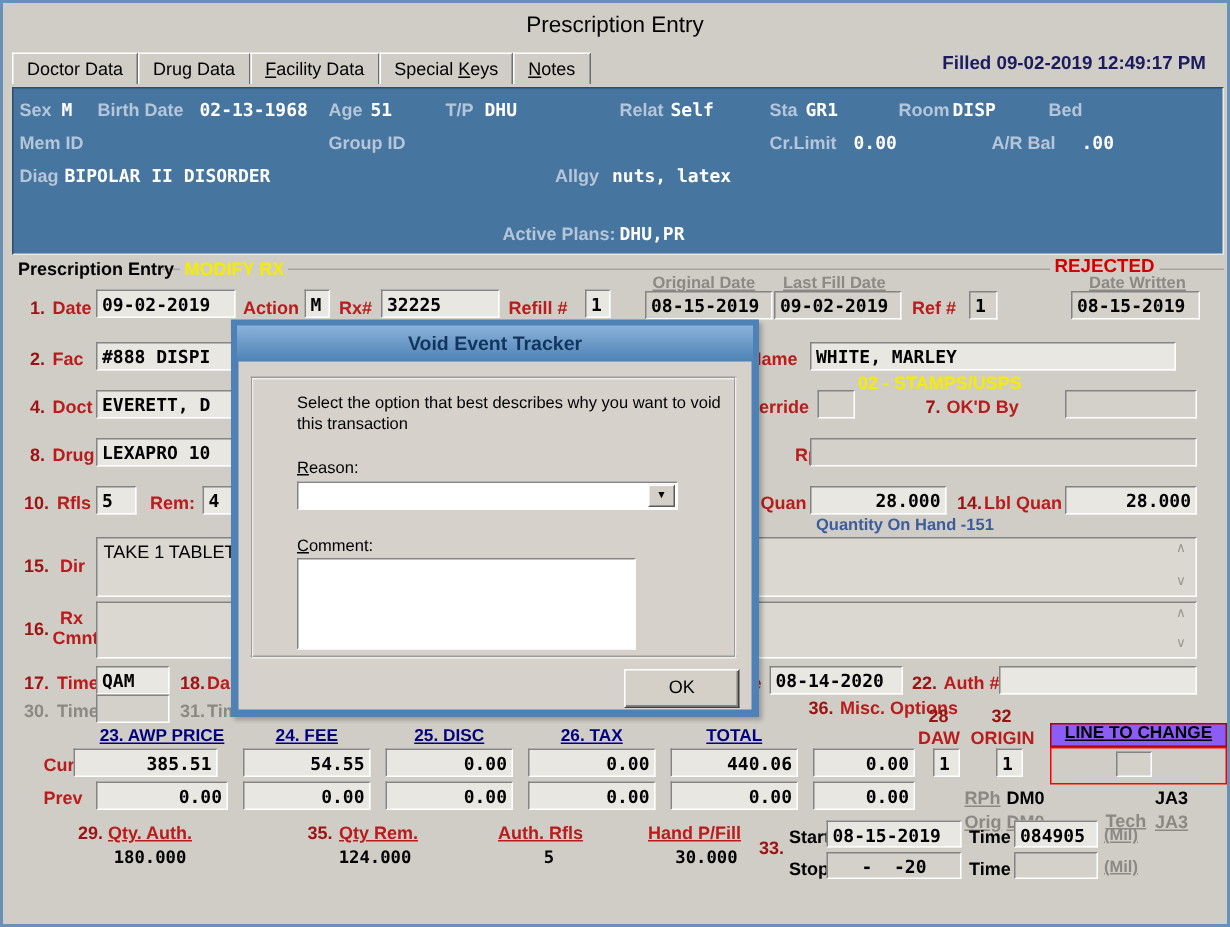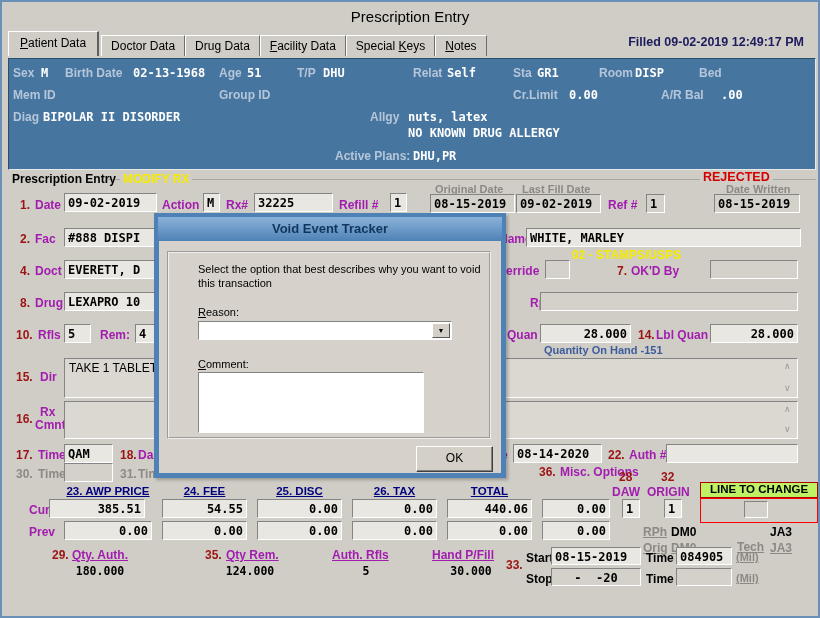--- a/index.html
+++ b/index.html
@@ -19,21 +19,21 @@
 
   
   .bluepanel{left:6px;top:56px;width:806px;height:110px;background:#46759f;
              border-top:1px solid #2d4d6b;border-left:1px solid #2d4d6b;
              border-bottom:1px solid #e8e8e8;border-right:1px solid #e8e8e8;}
   .plbl{position:absolute;color:#b6c6da;font:bold 12px "Liberation Sans",sans-serif;white-space:pre;}
   .pval{position:absolute;color:#ffffff;font:bold 12px "DejaVu Sans Mono",monospace;white-space:pre;}
 
   
   .num{color:#9b1313;font:bold 12px "Liberation Sans",sans-serif;}
-  .lbl{color:#a21caf;font:bold 12px "Liberation Sans",sans-serif;}
+  .lbl{color:#b91c1c;font:bold 12px "Liberation Sans",sans-serif;}
   .glbl{color:#8c8984;font:bold 11px "Liberation Sans",sans-serif;text-decoration:underline;}
   .blk{color:#000;font:bold 12px "Liberation Sans",sans-serif;}
   .gray{color:#8c8984;}
   .und{text-decoration:underline;}
   .fld{position:absolute;background:#e9e7e1;
        border-top:1px solid #848484;border-left:1px solid #848484;
        border-bottom:1px solid #ffffff;border-right:1px solid #ffffff;
        font:bold 12px "DejaVu Sans Mono",monospace;color:#000;
        padding:2px 3px 0 3px;box-sizing:border-box;height:19px;white-space:pre;overflow:hidden;}
   .fld.dim{background:#d4d1ca;}
@@ -42,22 +42,22 @@
        border-top:1px solid #848484;border-left:1px solid #848484;
        border-bottom:1px solid #ffffff;border-right:1px solid #ffffff;
        font:12px "Liberation Sans",sans-serif;color:#000;padding:2px 4px;box-sizing:border-box;}
   .chev{position:absolute;color:#9a978f;font:9px "DejaVu Sans",sans-serif;cursor:default;}
   .sep{position:absolute;height:1px;background:#a9a59e;}
   .ylw{color:#f5ec00;font:bold 12px "Liberation Sans",sans-serif;background:#d0cdc6;padding:0 3px;}
   .rej{color:#d40000;font:bold 12.5px "Liberation Sans",sans-serif;background:#d0cdc6;padding:0 3px;}
   .qoh{color:#3d5c9c;font:bold 11px "Liberation Sans",sans-serif;}
 
   .hdr{position:absolute;text-align:center;font:bold 11.5px "Liberation Sans",sans-serif;white-space:pre;}
-  .redbox-hdr{position:absolute;background:#bef264;color:#000;text-align:center;
-              font:bold 11.5px "Liberation Sans",sans-serif;border:1px solid #b00000;box-sizing:border-box;}
+  .redbox-hdr{position:absolute;background:#8b5cf6;color:#000;text-align:center;
+              font:bold 11.5px "Liberation Sans",sans-serif;border:1px solid #b00000;box-sizing:border-box;text-decoration:underline;}
   .redbox{position:absolute;border:1px solid #ff0000;box-sizing:border-box;}
 
   
   .fbar{left:6px;top:587px;width:808px;height:25px;display:flex;gap:5px;}
   .fbtn{flex:1 1 auto;background:#d4d0c8;color:#6e6e6e;font:11.5px "Liberation Sans",sans-serif;
         text-align:center;line-height:22px;height:23px;white-space:nowrap;overflow:hidden;
         border-top:1px solid #ffffff;border-left:1px solid #ffffff;
         border-right:1px solid #5a5a5a;border-bottom:1px solid #5a5a5a;
         box-shadow:inset -1px -1px 0 #9a9a9a;cursor:default;}
 
@@ -94,21 +94,20 @@
   u{text-decoration:underline;}
 </style>
 </head>
 <body>
 
 <div id="app">
 
   <div class="abs wtitle">Prescription Entry</div>
 
   <div class="abs tabstrip">
-    <div class="tab active"><u>P</u>atient Data</div>
     <div class="tab">Doctor Data</div>
     <div class="tab">Dru<u>g</u> Data</div>
     <div class="tab"><u>F</u>acility Data</div>
     <div class="tab">Special <u>K</u>eys</div>
     <div class="tab"><u>N</u>otes</div>
   </div>
   <div class="abs filled">Filled 09-02-2019 12:49:17 PM</div>
 
   <div class="abs bluepanel">
     <span class="plbl" style="left:4px;top:7px">Sex</span>
@@ -131,21 +130,20 @@
     <span class="plbl" style="left:210px;top:29px">Group ID</span>
     <span class="plbl" style="left:504px;top:29px">Cr.Limit</span>
     <span class="pval" style="left:560px;top:29px">0.00</span>
     <span class="plbl" style="left:652px;top:29px">A/R Bal</span>
     <span class="pval" style="left:712px;top:29px">.00</span>
 
     <span class="plbl" style="left:4px;top:51px">Diag</span>
     <span class="pval" style="left:34px;top:51px">BIPOLAR II DISORDER</span>
     <span class="plbl" style="left:361px;top:51px">Allgy</span>
     <span class="pval" style="left:399px;top:51px">nuts, latex</span>
-    <span class="pval" style="left:399px;top:67px">NO KNOWN DRUG ALLERGY</span>
 
     <span class="plbl" style="left:326px;top:90px">Active Plans:</span>
     <span class="pval" style="left:404px;top:90px">DHU,PR</span>
   </div>
 
   <div class="sep" style="left:106px;top:177px;width:708px"></div>
   <span class="abs blk" style="left:10px;top:170px">Prescription Entry</span>
   <span class="abs ylw" style="left:118px;top:170px">MODIFY RX</span>
   <span class="abs rej" style="left:698px;top:168px">REJECTED</span>
 
@@ -164,21 +162,21 @@
   <div class="fld dim" style="left:514px;top:192px;width:85px">09-02-2019</div>
   <span class="abs lbl" style="left:606px;top:196px">Ref #</span>
   <div class="fld dim" style="left:644px;top:192px;width:19px">1</div>
   <span class="abs glbl" style="left:724px;top:181px">Date Written</span>
   <div class="fld dim" style="left:712px;top:192px;width:86px">08-15-2019</div>
 
   <span class="abs num" style="left:18px;top:230px">2.</span>
   <span class="abs lbl" style="left:33px;top:230px">Fac</span>
   <div class="fld" style="left:62px;top:226px;width:435px">#888 DISPI</div>
   <span class="abs lbl" style="left:497px;top:230px">Name</span>
-  <div class="fld" style="left:524px;top:226px;width:275px">WHITE, MARLEY</div>
+  <div class="fld" style="left:538px;top:226px;width:244px">WHITE, MARLEY</div>
   <span class="abs ylw" style="left:567px;top:246px;background:transparent">02 - STAMPS/USPS</span>
 
   <span class="abs num" style="left:18px;top:262px">4.</span>
   <span class="abs lbl" style="left:33px;top:262px">Doct</span>
   <div class="fld" style="left:62px;top:258px;width:435px">EVERETT, D</div>
   <span class="abs lbl" style="left:504px;top:262px">erride</span>
   <div class="fld dim" style="left:543px;top:258px;width:25px"></div>
   <span class="abs num" style="left:615px;top:262px">7.</span>
   <span class="abs lbl" style="left:629px;top:262px">OK'D By</span>
   <div class="fld dim" style="left:708px;top:258px;width:88px"></div>

